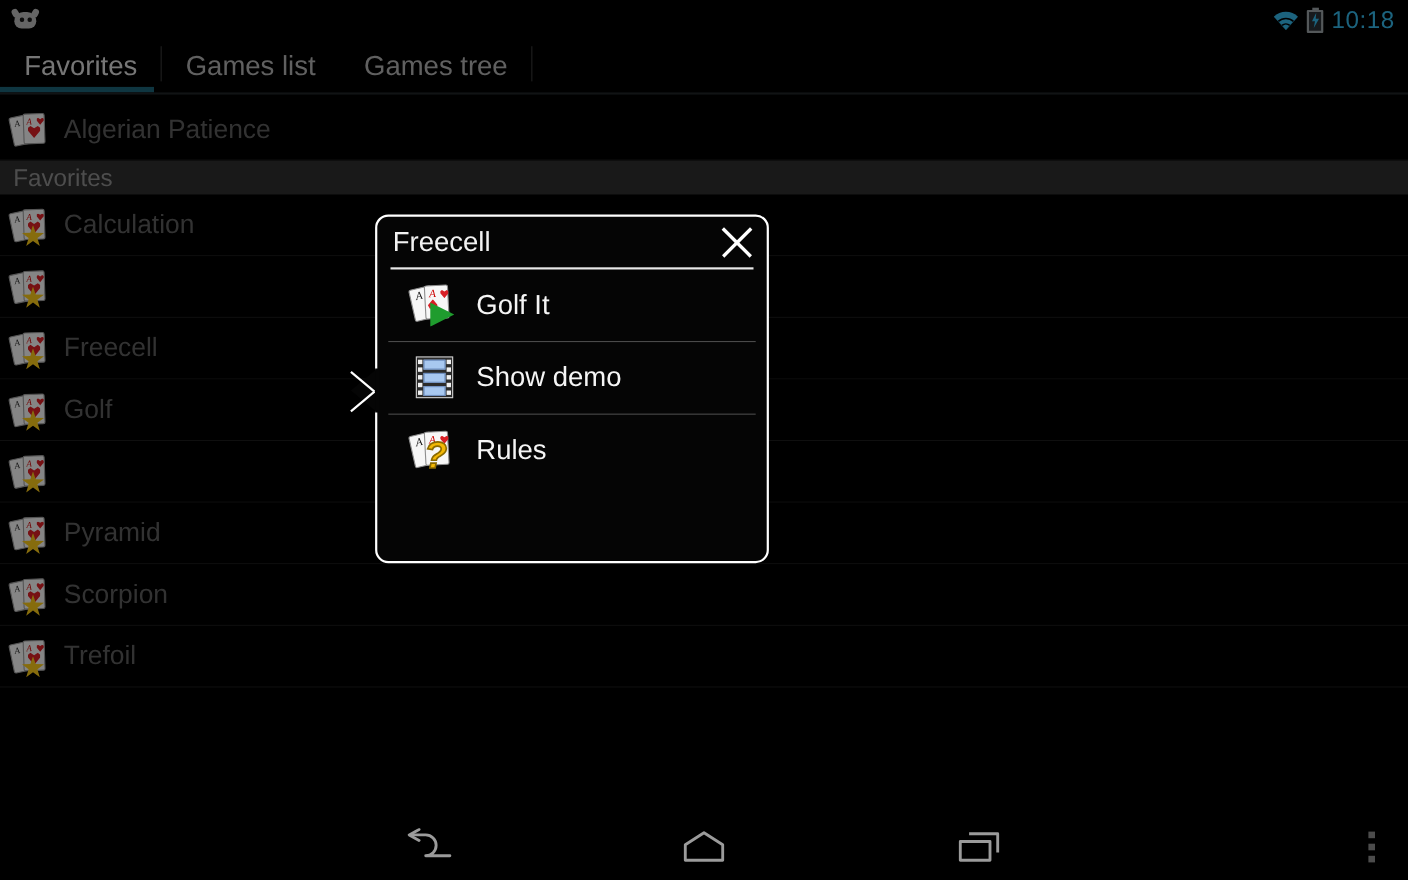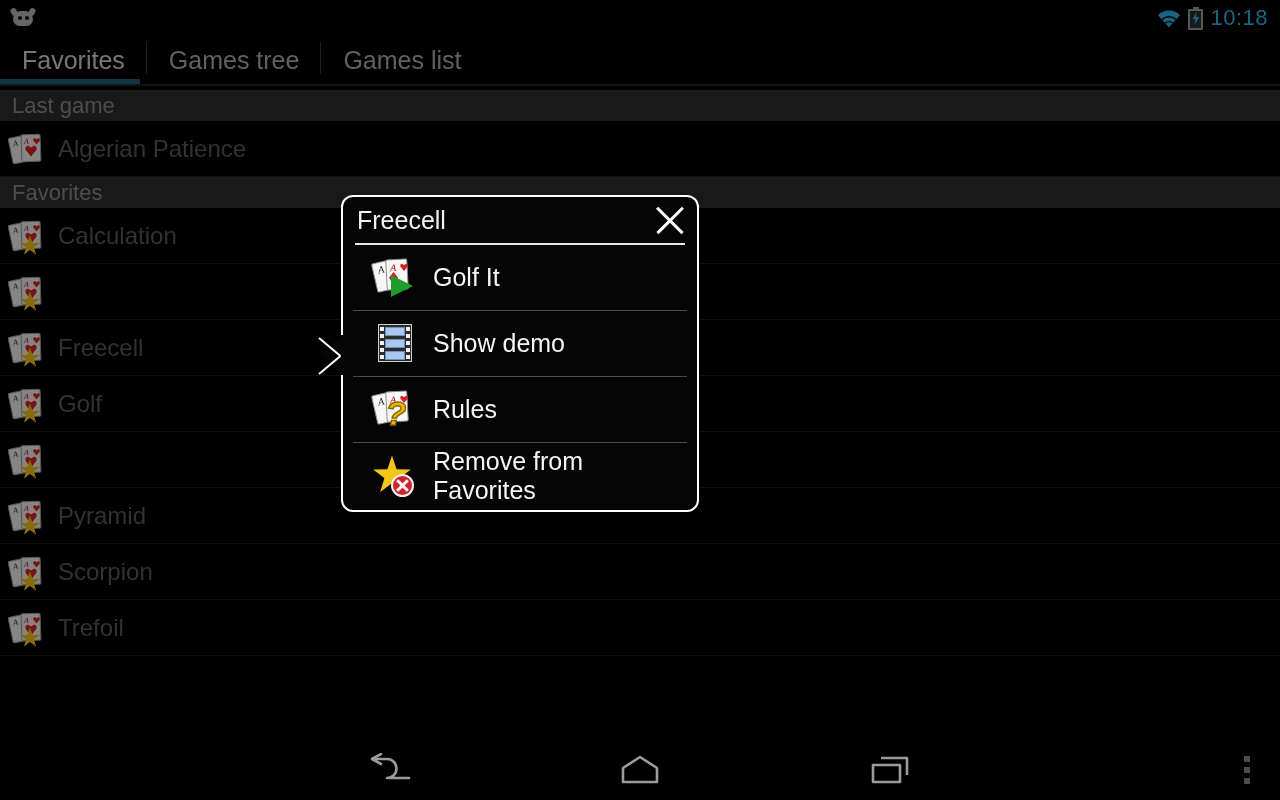--- a/index.html
+++ b/index.html
@@ -291,35 +291,32 @@
       <span class="clock">10:18</span>
     </div>
   </div>
 
   <div id="tabbar">
     <div class="tab sel">
       <span>Favorites</span>
       <i class="divider"></i>
     </div>
     <div class="tab">
+      <span>Games list</span>
+    </div>
+    <div class="tab">
       <span>Games tree</span>
       <i class="divider"></i>
-    </div>
-    <div class="tab">
-      <span>Games list</span>
     </div>
   </div>
   <div id="tab-underline"></div>
   <div id="tabbar-baseline"></div>
 
   <div id="list">
 
-    <div class="section-head">
-      <span>Last game</span>
-    </div>
 
     <div class="row">
       <span class="cards">
         <i class="c1"></i>
           <i class="c2"></i>
         <i class="a1">A</i>
           <i class="a2">A</i>
         <i class="h-small heart"></i>
           <i class="h-big heart"></i>
       </span>
@@ -491,29 +488,20 @@
         <i class="c1"></i>
           <i class="c2"></i>
           <i class="a1">A</i>
           <i class="a2">A</i>
         <i class="h1 heart"></i>
         <i class="qm">?</i>
       </span>
       <span class="mlabel">Rules</span>
     </div>
 
-    <div class="menu-item">
-      <span class="menu-ico ico-star">
-        <i class="st star-shape"></i>
-        <i class="badge"></i>
-          <i class="xb1"></i>
-          <i class="xb2"></i>
-      </span>
-      <span class="mlabel">Remove from Favorites</span>
-    </div>
   </div>
 
   <div id="navbar">
     <div class="nav-btn">
       <svg viewBox="0 0 44 34" width="44" height="34">
         <path d="M41 25 H19 A9.5 9.5 0 0 0 19 6 H6" fill="none" stroke="#9b9b9b" stroke-width="2.6" stroke-linecap="round" stroke-linejoin="round"></path>
         <path d="M13 1 L4 6 L13 11" fill="none" stroke="#9b9b9b" stroke-width="2.6" stroke-linecap="round" stroke-linejoin="round"></path>
       </svg>
     </div>
     <div class="nav-spacer"></div>

